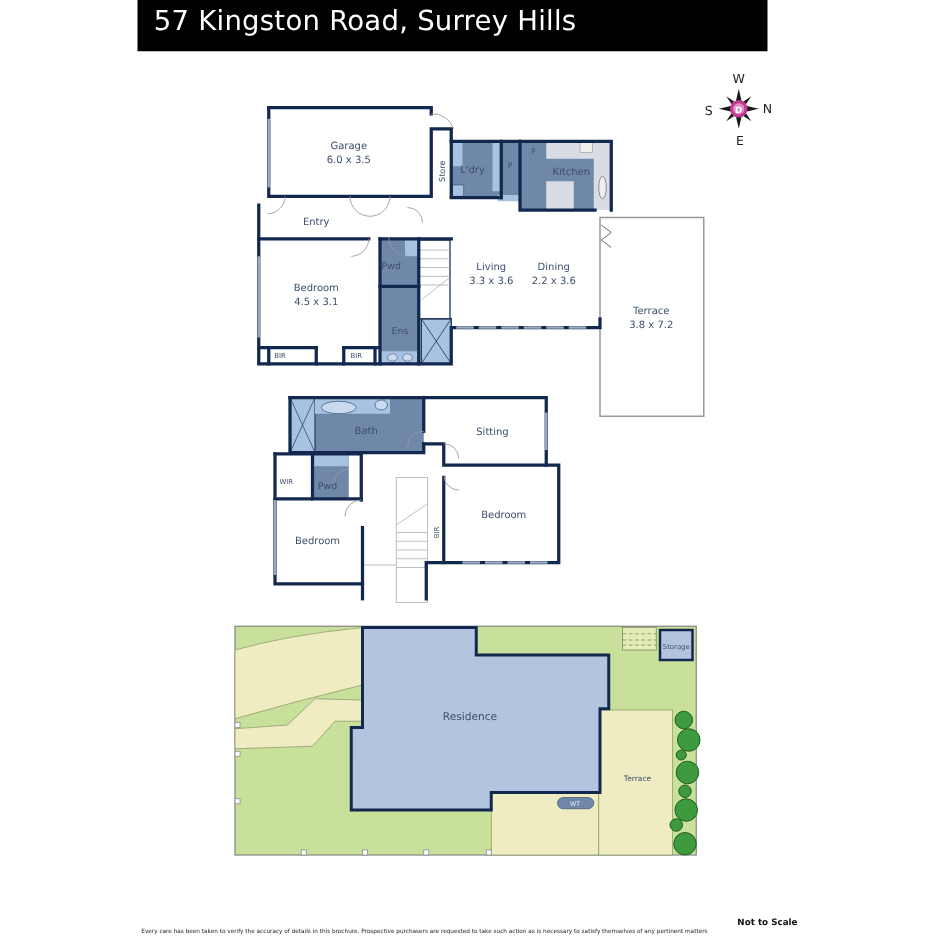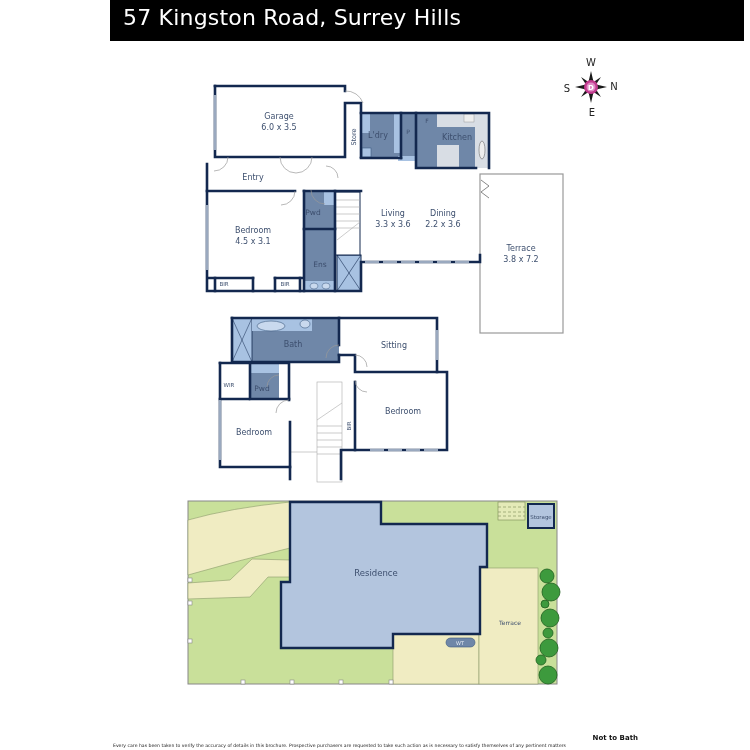--- a/index.html
+++ b/index.html
@@ -1,17 +1,17 @@
 <!DOCTYPE html>
 <html><head>
 <meta charset="utf-8">
 <style>
   html,body{margin:0;padding:0;background:#ffffff;}
   body{width:750px;height:750px;position:relative;overflow:hidden;font-family:"DejaVu Sans","Liberation Sans",sans-serif;}
-  .title-bar{position:absolute;left:110px;top:0;width:634px;height:41px;background:#000;}
+  .title-bar{position:absolute;left:110px;top:0;width:504px;height:41px;background:#000;}
   .title-text{position:absolute;left:13px;top:5px;color:#fff;font-size:22px;letter-spacing:0.2px;font-family:"DejaVu Sans",sans-serif;font-weight:normal;}
   svg{position:absolute;left:0;top:0;}
   .lbl{font-family:"DejaVu Sans",sans-serif;fill:#3d4f6e;}
   .not-to-scale{position:absolute;right:112px;top:734px;font-size:7px;font-weight:bold;color:#111;}
   .disclaimer{position:absolute;left:113px;top:743px;font-size:4.6px;color:#222;white-space:nowrap;}
 </style>
 </head>
 <body>
 
 <div class="title-bar">
@@ -228,14 +228,14 @@
     </g>
     <g class="lbl" text-anchor="middle">
       <text x="376" y="576" font-size="8.5">Residence</text>
       <text x="541" y="519" font-size="5.5">Storage</text>
       <text x="510" y="625" font-size="6">Terrace</text>
       <text x="460" y="645" font-size="5" fill="#e8eef7">WT</text>
     </g>
   </g>
 </svg>
 
-<div class="not-to-scale">Not to Bath</div>
+<div class="not-to-scale">Not to Scale</div>
 <div class="disclaimer">Every care has been taken to verify the accuracy of details in this brochure. Prospective purchasers are requested to take such action as is necessary to satisfy themselves of any pertinent matters</div>
 
 </body></html>

